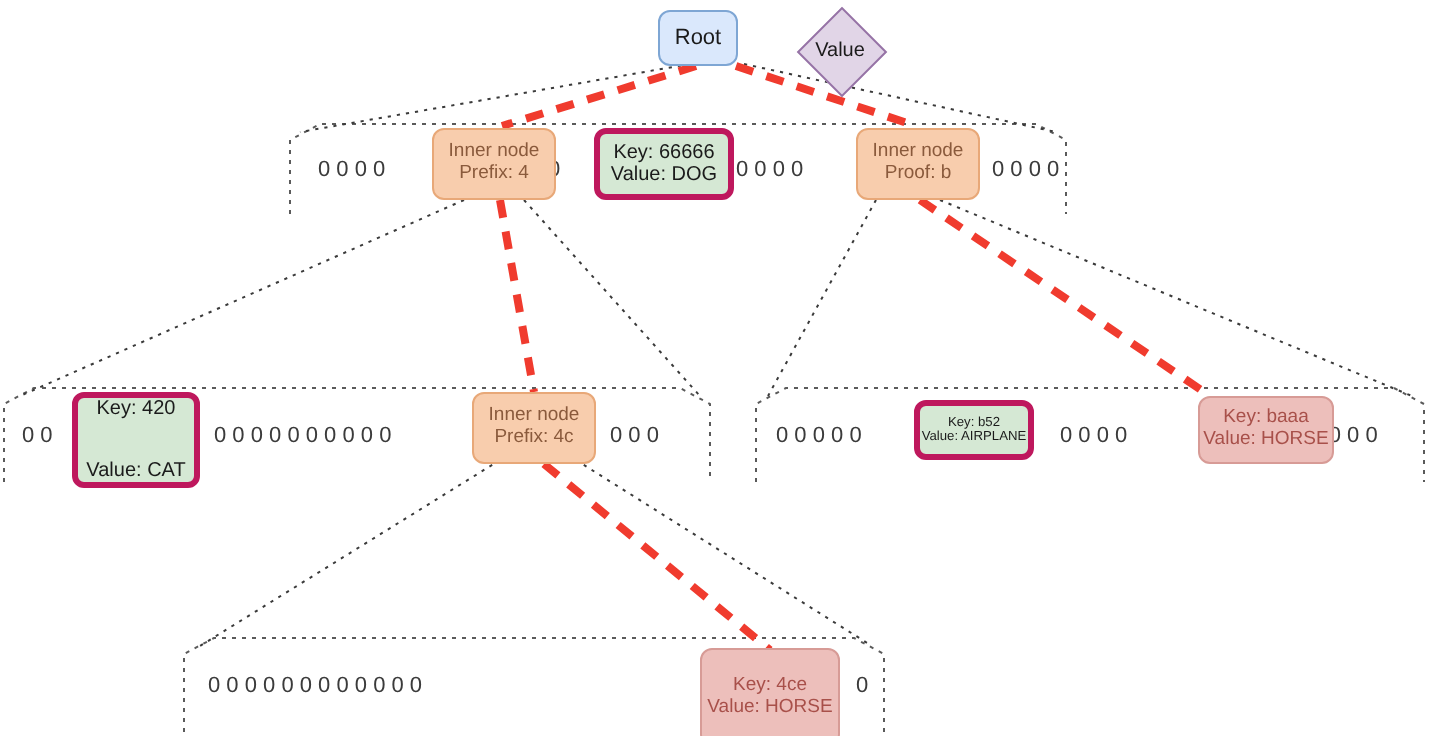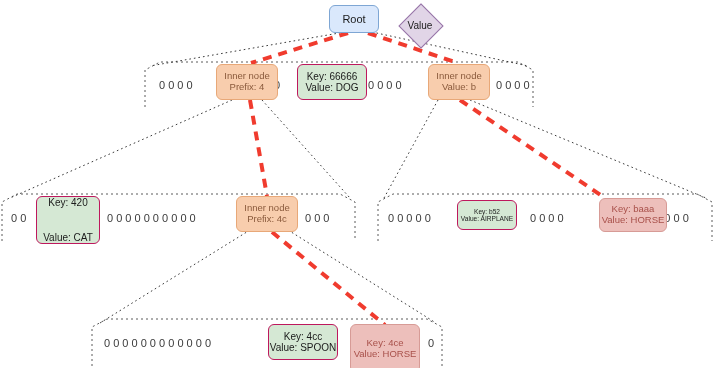--- a/index.html
+++ b/index.html
@@ -46,21 +46,21 @@
     color: #1b1b1b;
   }
   .node-inner {
     background: #f8cdad;
     border: 1px solid #e8a878;
     font-size: 9.5px;
     color: #8a5a3c;
   }
   .node-leaf-green {
     background: #d5e8d4;
-    border: 1px solid #be185d;
+    border: 3px solid #be185d;
     font-size: 10px;
     color: #1b1b1b;
   }
   .node-leaf-green.small { font-size: 6.6px; }
   .node-leaf-red {
     background: #edbfbb;
     border: 1px solid #d79b96;
     font-size: 9.5px;
     color: #a8504a;
   }
@@ -132,21 +132,21 @@
 
     <g fill="none" stroke="#f03b2e" stroke-width="4" stroke-dasharray="9,7" stroke-linecap="butt">
       <path d="M 348 33 L 251 63"></path>
       <path d="M 368 33 L 458 63"></path>
       <path d="M 250 100 L 267 196"></path>
       <path d="M 460 100 L 605 198"></path>
       <path d="M 272 232 L 385 325"></path>
     </g>
   </svg>
 
-  <div class="node node-root" style="left:329px; top:5px; width:50px; height:28px;">
+  <div class="node node-root" style="left:329px; top:5px; width:40px; height:28px;">
     <span class="ln">Root</span>
   </div>
 
   <div class="node-proof" style="left:389px; top:3px; width:62px; height:44px;">
     <span class="dia"></span>
     <span class="plabel">Value</span>
   </div>
 
   <div class="bucket" style="left:145px; top:62px; width:388px; height:45px;">
     <span class="zeros" style="left:14px;">0  0  0  0</span>
@@ -160,21 +160,21 @@
     <span class="ln">Prefix: 4</span>
   </div>
 
   <div class="node node-leaf-green" style="left:297px; top:64px; width:70px; height:36px;">
     <span class="ln">Key: 66666</span>
     <span class="ln">Value: DOG</span>
   </div>
 
   <div class="node node-inner" style="left:428px; top:64px; width:62px; height:36px;">
     <span class="ln">Inner node</span>
-    <span class="ln">Value: b</span>
+    <span class="ln">Proof: b</span>
   </div>
 
   <div class="bucket" style="left:2px; top:194px; width:353px; height:47px;">
     <span class="zeros" style="left:9px;">0   0</span>
     <span class="zeros" style="left:105px;">0   0   0   0   0   0   0   0   0   0</span>
     <span class="zeros" style="left:303px;">0   0   0</span>
   </div>
 
   <div class="node node-leaf-green" style="left:36px; top:196px; width:64px; height:48px;justify-content:space-between;">
     <span class="ln">Key: 420</span>
@@ -201,23 +201,19 @@
     <span class="ln">Key: baaa</span>
     <span class="ln">Value: HORSE</span>
   </div>
 
   <div class="bucket" style="left:92px; top:319px; width:350px; height:47px;">
     <span class="zeros" style="left:12px;">0  0  0  0  0  0  0  0  0  0  0  0</span>
     <span class="zeros" style="left:258px;">0</span>
     <span class="zeros" style="left:336px;">0</span>
   </div>
 
-  <div class="node node-leaf-green" style="left:268px; top:324px; width:70px; height:36px;">
-    <span class="ln">Key: 4cc</span>
-    <span class="ln">Value: SPOON</span>
-  </div>
 
   <div class="node node-leaf-red" style="left:350px; top:324px; width:70px; height:49px;">
     <span class="ln">Key: 4ce</span>
     <span class="ln">Value: HORSE</span>
   </div>
 
 </div>
 
 </body></html>

